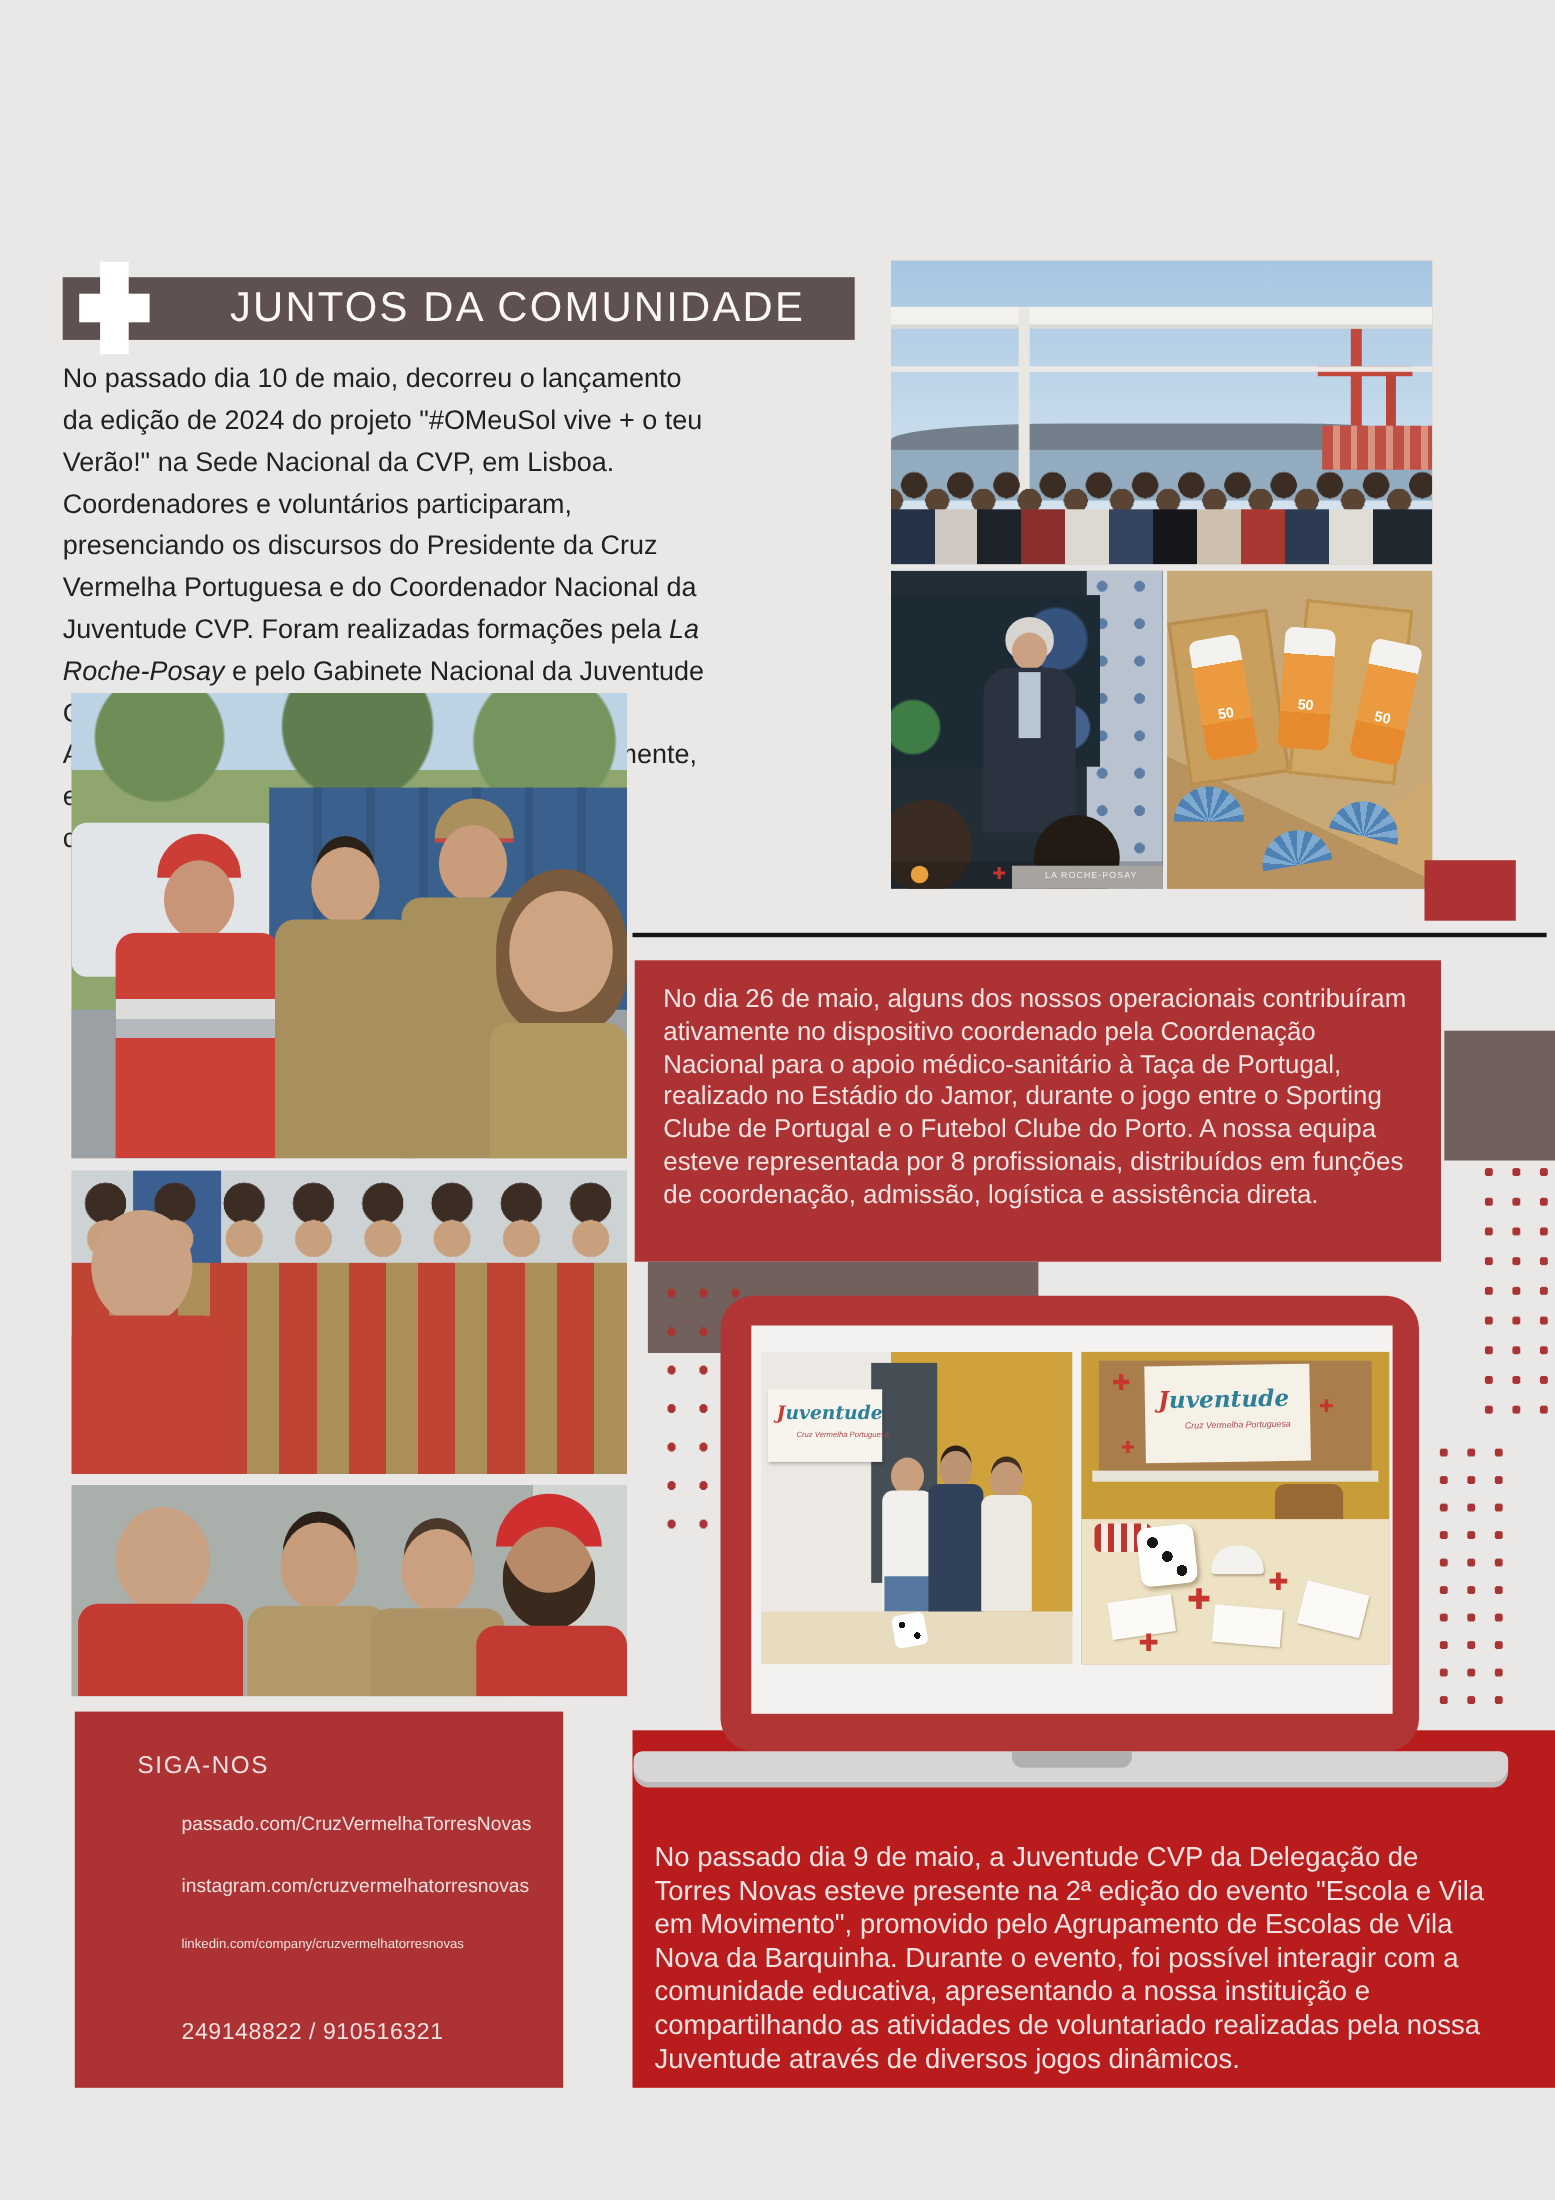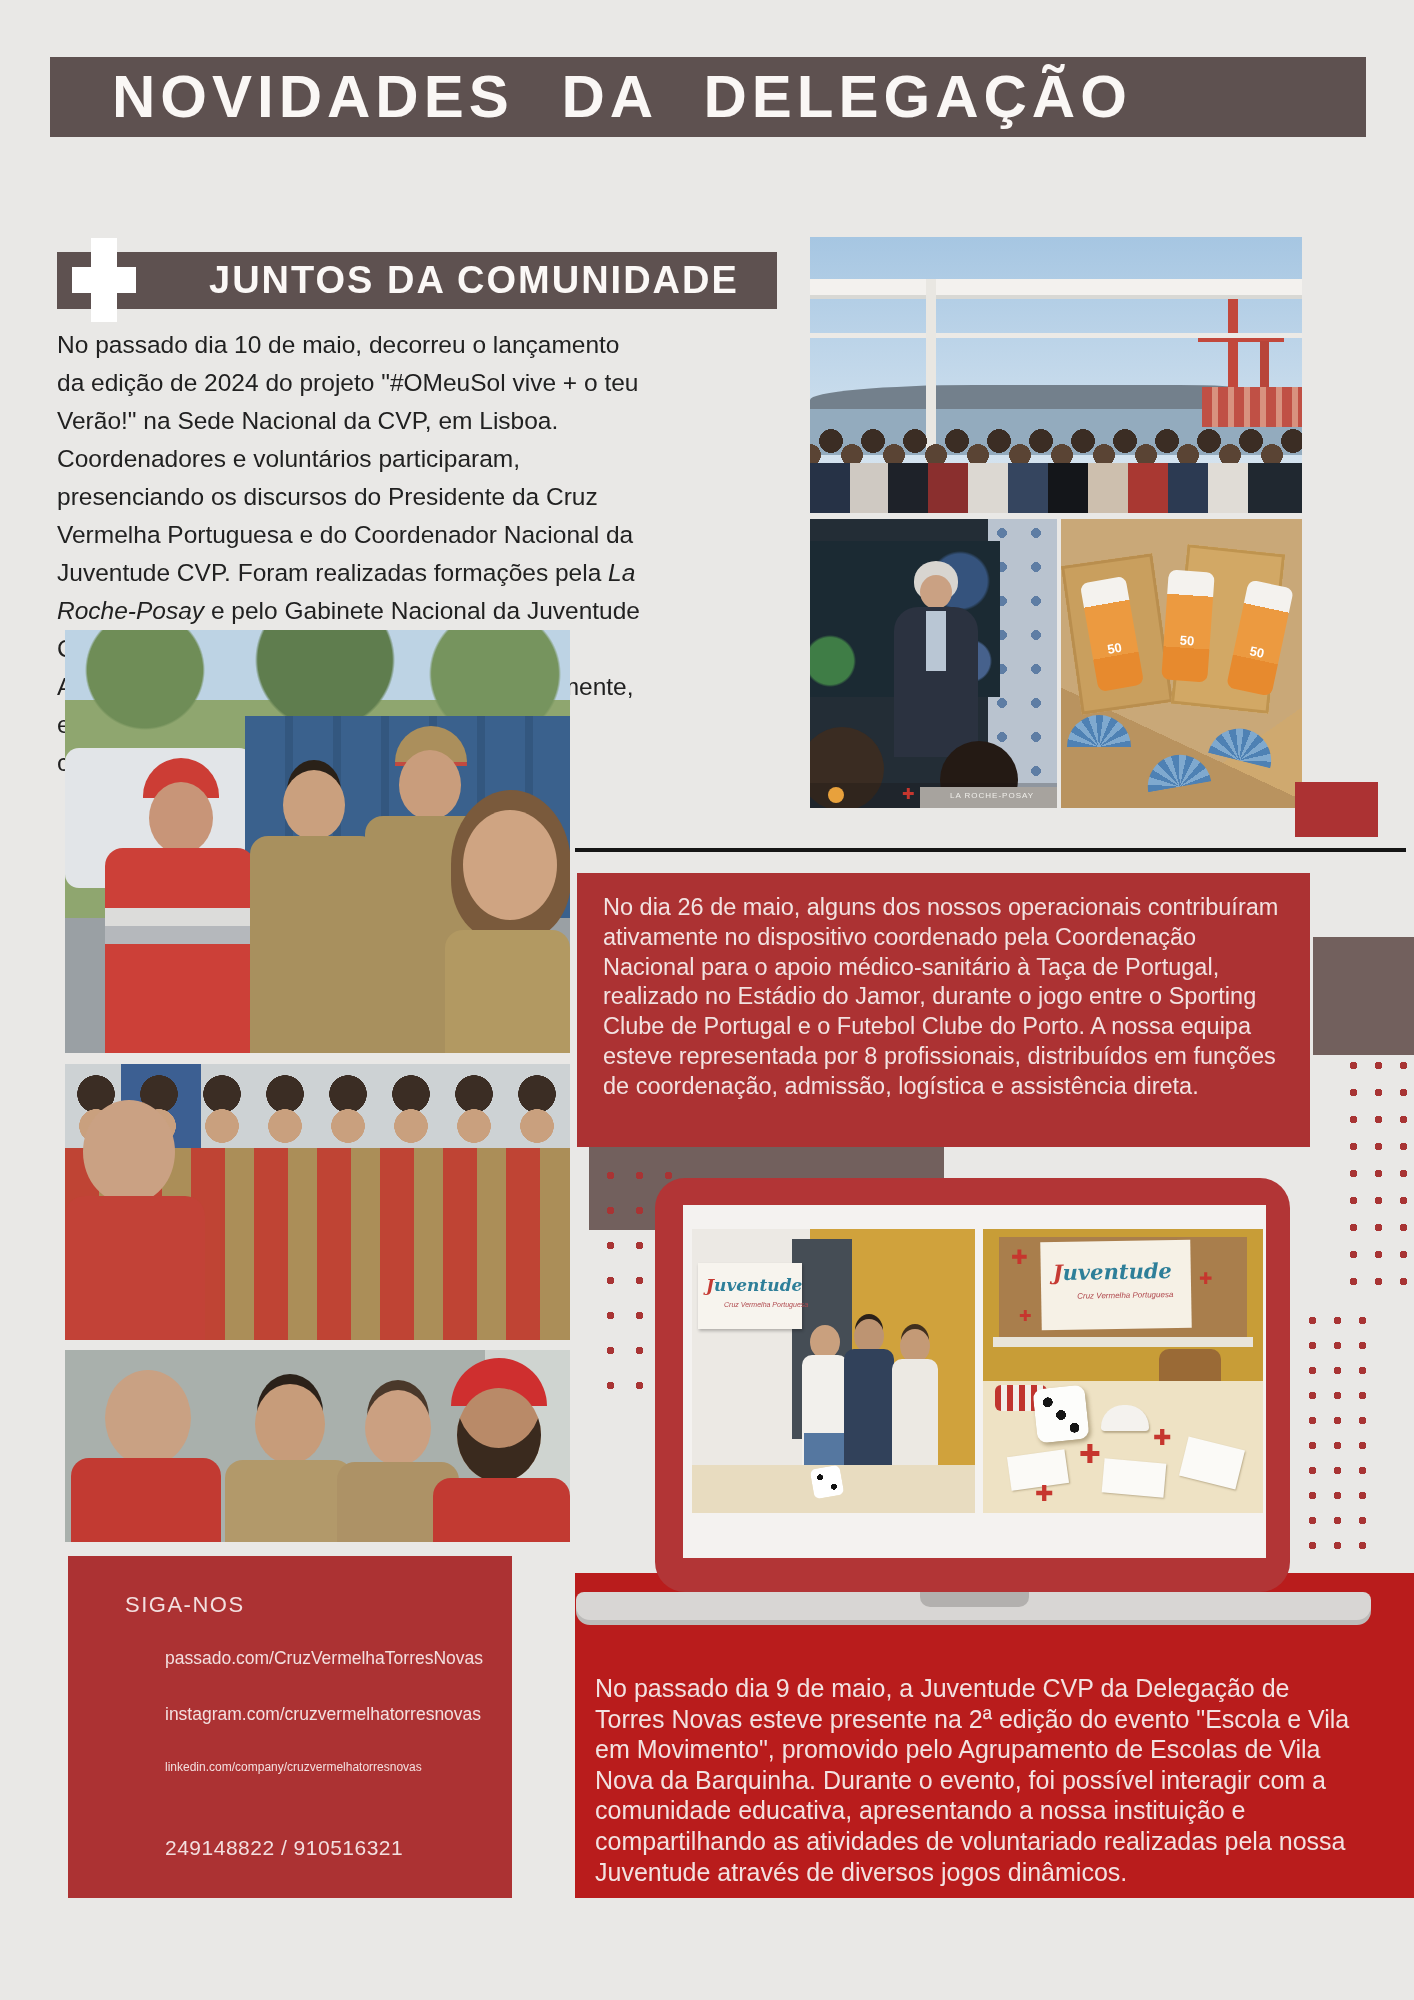--- a/index.html
+++ b/index.html
@@ -6,21 +6,21 @@
   #page{position:relative;width:1414px;height:2000px;background:#e9e8e6;overflow:hidden;
         font-family:"Liberation Sans",sans-serif;}
   .abs{position:absolute;}
 
   
   #title-banner{left:50px;top:57px;width:1316px;height:80px;background:#5e5150;}
   #title-banner .t{position:absolute;left:62px;top:0;line-height:80px;color:#faf7f5;
       font-size:60px;font-weight:800;letter-spacing:5px;word-spacing:26px;white-space:nowrap;}
   #section-bar{left:57px;top:252px;width:720px;height:57px;background:#5e5150;}
   #section-bar .t{position:absolute;left:152px;top:0;line-height:57px;color:#fbf8f6;
-      font-size:38px;font-weight:700;letter-spacing:2px;white-space:nowrap;}
+      font-size:38px;font-weight:400;letter-spacing:2px;white-space:nowrap;}
   #cross-icon{left:72px;top:238px;width:64px;height:84px;}
   #cross-icon .v{position:absolute;left:19px;top:0;width:26px;height:84px;background:#fff;}
   #cross-icon .h{position:absolute;left:0;top:29px;width:64px;height:26px;background:#fff;}
 
   
   #intro{left:57px;top:326px;width:596px;color:#212121;font-size:24.5px;line-height:38px;}
   #intro p{margin:0;}
   #intro .it{font-style:italic;}
 
   
@@ -195,23 +195,20 @@
   #link-facebook{top:92px;font-size:17.5px;}
   #link-instagram{top:148px;font-size:17.5px;}
   #link-linkedin{top:204px;font-size:12px;}
   #follow-phones{position:absolute;left:97px;top:280px;font-size:21px;letter-spacing:.5px;}
 </style>
 </head>
 <body>
 
 <div id="page">
 
-  <div class="abs" id="title-banner">
-    <div class="t">NOVIDADES DA DELEGAÇÃO</div>
-  </div>
 
   <div class="abs" id="section-bar">
     <div class="t">JUNTOS DA COMUNIDADE</div>
   </div>
   <div class="abs" id="cross-icon">
     <div class="v"></div>
     <div class="h"></div>
   </div>
 
   <div class="abs" id="intro">

